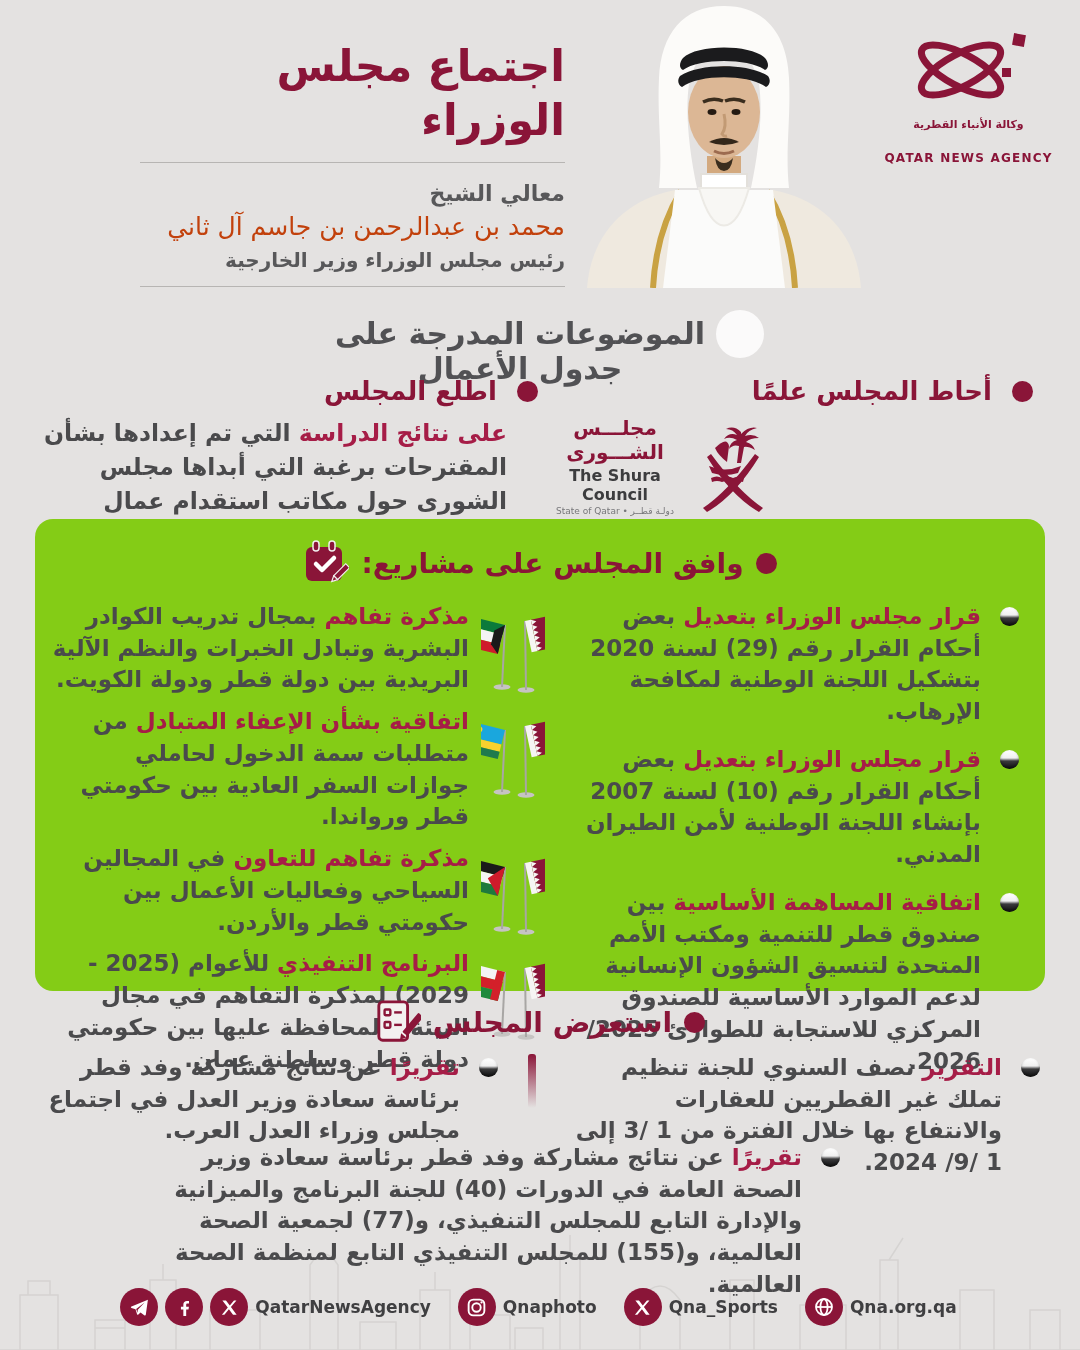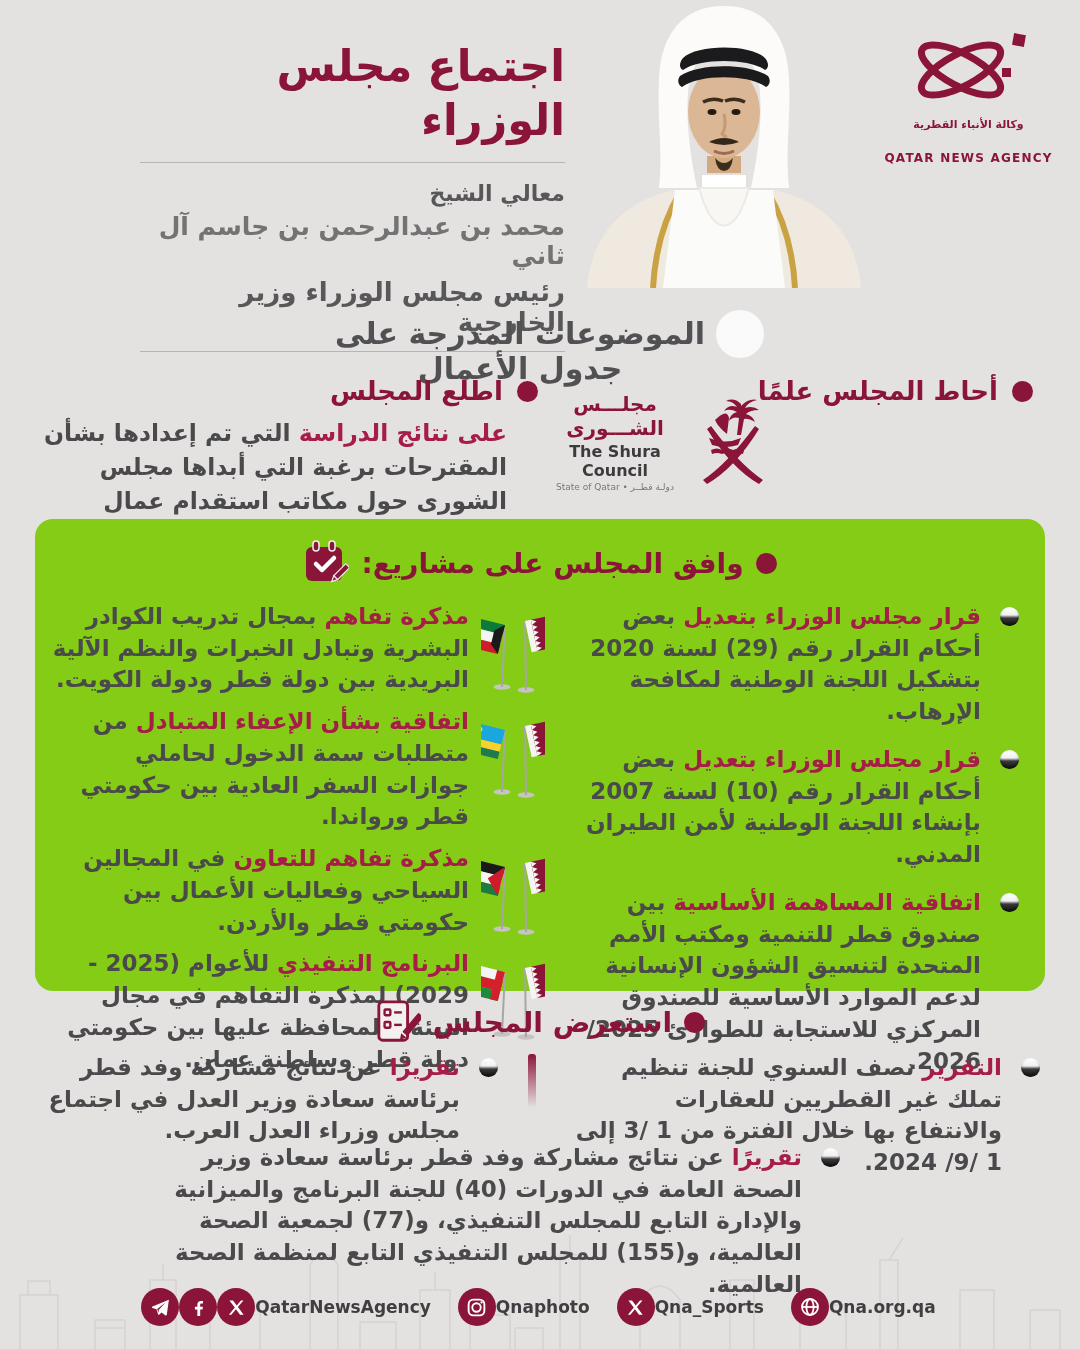--- a/index.html
+++ b/index.html
@@ -11,34 +11,34 @@
   
   .qna-logo{position:absolute; top:28px; right:24px; width:175px; text-align:center;}
   .qna-logo .ar{font-size:11px; font-weight:700; color:#8A1538; margin-top:2px;}
   .qna-logo .en{font-size:12px; font-weight:700; color:#8A1538; letter-spacing:1.2px; margin-top:20px;}
   .portrait{position:absolute; top:0; left:563px; width:322px; height:288px;}
   .header-text{position:absolute; top:40px; left:140px; width:425px; direction:rtl; text-align:right;}
   .ht-title{font-size:43px; line-height:1.25; font-weight:700; color:#8A1538;text-align:right;}
   .ht-date{font-size:26px; font-weight:700; color:#414042; margin-top:6px;}
   .ht-sep{border:0; border-top:1.5px solid #b7b5b3; margin:14px 0 0 0;}
   .ht-honorific{font-size:22px; font-weight:700; color:#58585a; margin-top:18px;}
-  .ht-name{font-size:25px; font-weight:700; color:#737373; margin-top:6px;}
-  .ht-role{font-size:26px; font-weight:700; color:#58585a; margin-top:7px;text-align:right;}
+  .ht-name{font-size:25px; font-weight:400; color:#c2410c; margin-top:6px;}
+  .ht-role{font-size:20px; font-weight:700; color:#58585a; margin-top:7px;text-align:right;}
   
   .section-title{position:absolute; top:316px; left:290px; width:460px; text-align:center; direction:rtl;}
   .section-title .circle{position:absolute; top:-6px; right:-14px; width:48px; height:48px; border-radius:50%; background:#fbfafa;}
   .section-title .txt{position:relative; font-size:30px; font-weight:700; color:#515154;}
   
   .agenda-col{position:absolute; direction:rtl; text-align:right;}
-  .agenda-heading{display:flex; align-items:center; gap:14px; font-size:26px; font-weight:700; color:#8A1538;}
+  .agenda-heading{display:flex; align-items:center; gap:20px; font-size:26px; font-weight:700; color:#8A1538;}
   .mdot{width:21px; height:21px; border-radius:50%; background:#8A1538; flex:0 0 auto;}
   .agenda-body{margin-top:10px; padding-right:31px; font-size:23.5px; line-height:1.45; font-weight:700; color:#4a4a4c;}
   .hl{color:#A61D47; font-weight:700;}
   .txt-rest{color:#4a4a4c; font-weight:700;}
-  .shura-logo{position:absolute; top:392px; left:540px; width:230px; display:flex; direction:rtl; align-items:flex-start; gap:6px;}
+  .shura-logo{position:absolute; top:416px; left:540px; width:230px; display:flex; direction:rtl; align-items:flex-end; gap:6px;}
   .shura-text{flex:1; text-align:center;}
   .shura-ar{font-size:20px; font-weight:700; color:#8A1538;}
   .shura-en{font-size:16px; font-weight:700; color:#3c3c3e; margin-top:2px;}
   .shura-sub{font-size:9px; color:#77777a; margin-top:2px;}
   
   .card{position:absolute; top:519px; left:35px; width:1010px; height:472px; background:#84cc16; border-radius:18px;}
   .center-heading{position:absolute; left:0; right:0; display:flex; justify-content:center; align-items:center; gap:12px; direction:rtl; font-size:28px; font-weight:700; color:#8A1538;}
   .card .center-heading{top:20px;}
   .col{position:absolute; display:flex; flex-direction:column; direction:rtl;}
   .col-right{top:82px; right:24px; width:452px; gap:16px;}
@@ -52,21 +52,21 @@
   
   .review-heading{top:998px;}
   .review-col{position:absolute; top:1052px; direction:rtl;}
   .review-right{right:38px; width:472px;}
   .review-left{left:26px; width:474px;}
   .review-divider{position:absolute; top:1054px; left:528px; width:8px; height:54px;
     background:linear-gradient(to bottom,#8A1538 0%,rgba(138,21,56,0) 100%); border-radius:3px;}
   .review-full{position:absolute; top:1142px; right:238px; width:692px; direction:rtl;}
   
   .footer{position:absolute; top:1288px; left:0; right:0; display:flex; justify-content:center; align-items:center; z-index:3;}
-  .fgroup{display:flex; align-items:center; margin:0 12px;}
+  .fgroup{display:flex; align-items:center; gap:7px; margin:0 12px;}
   .sicon{width:38px; height:38px; border-radius:50%; background:#8A1538; display:flex; align-items:center; justify-content:center; flex:0 0 auto;}
   .handle{font-size:17px; font-weight:700; color:#3f3f41; margin-right:3px;}
   
   .skyline{position:absolute; bottom:0; left:0; width:1080px; height:150px; opacity:.5; z-index:1;}
   .footer, .review-full{z-index:2;}
 </style>
 </head>
 <body>
 
 <div id="canvas">

